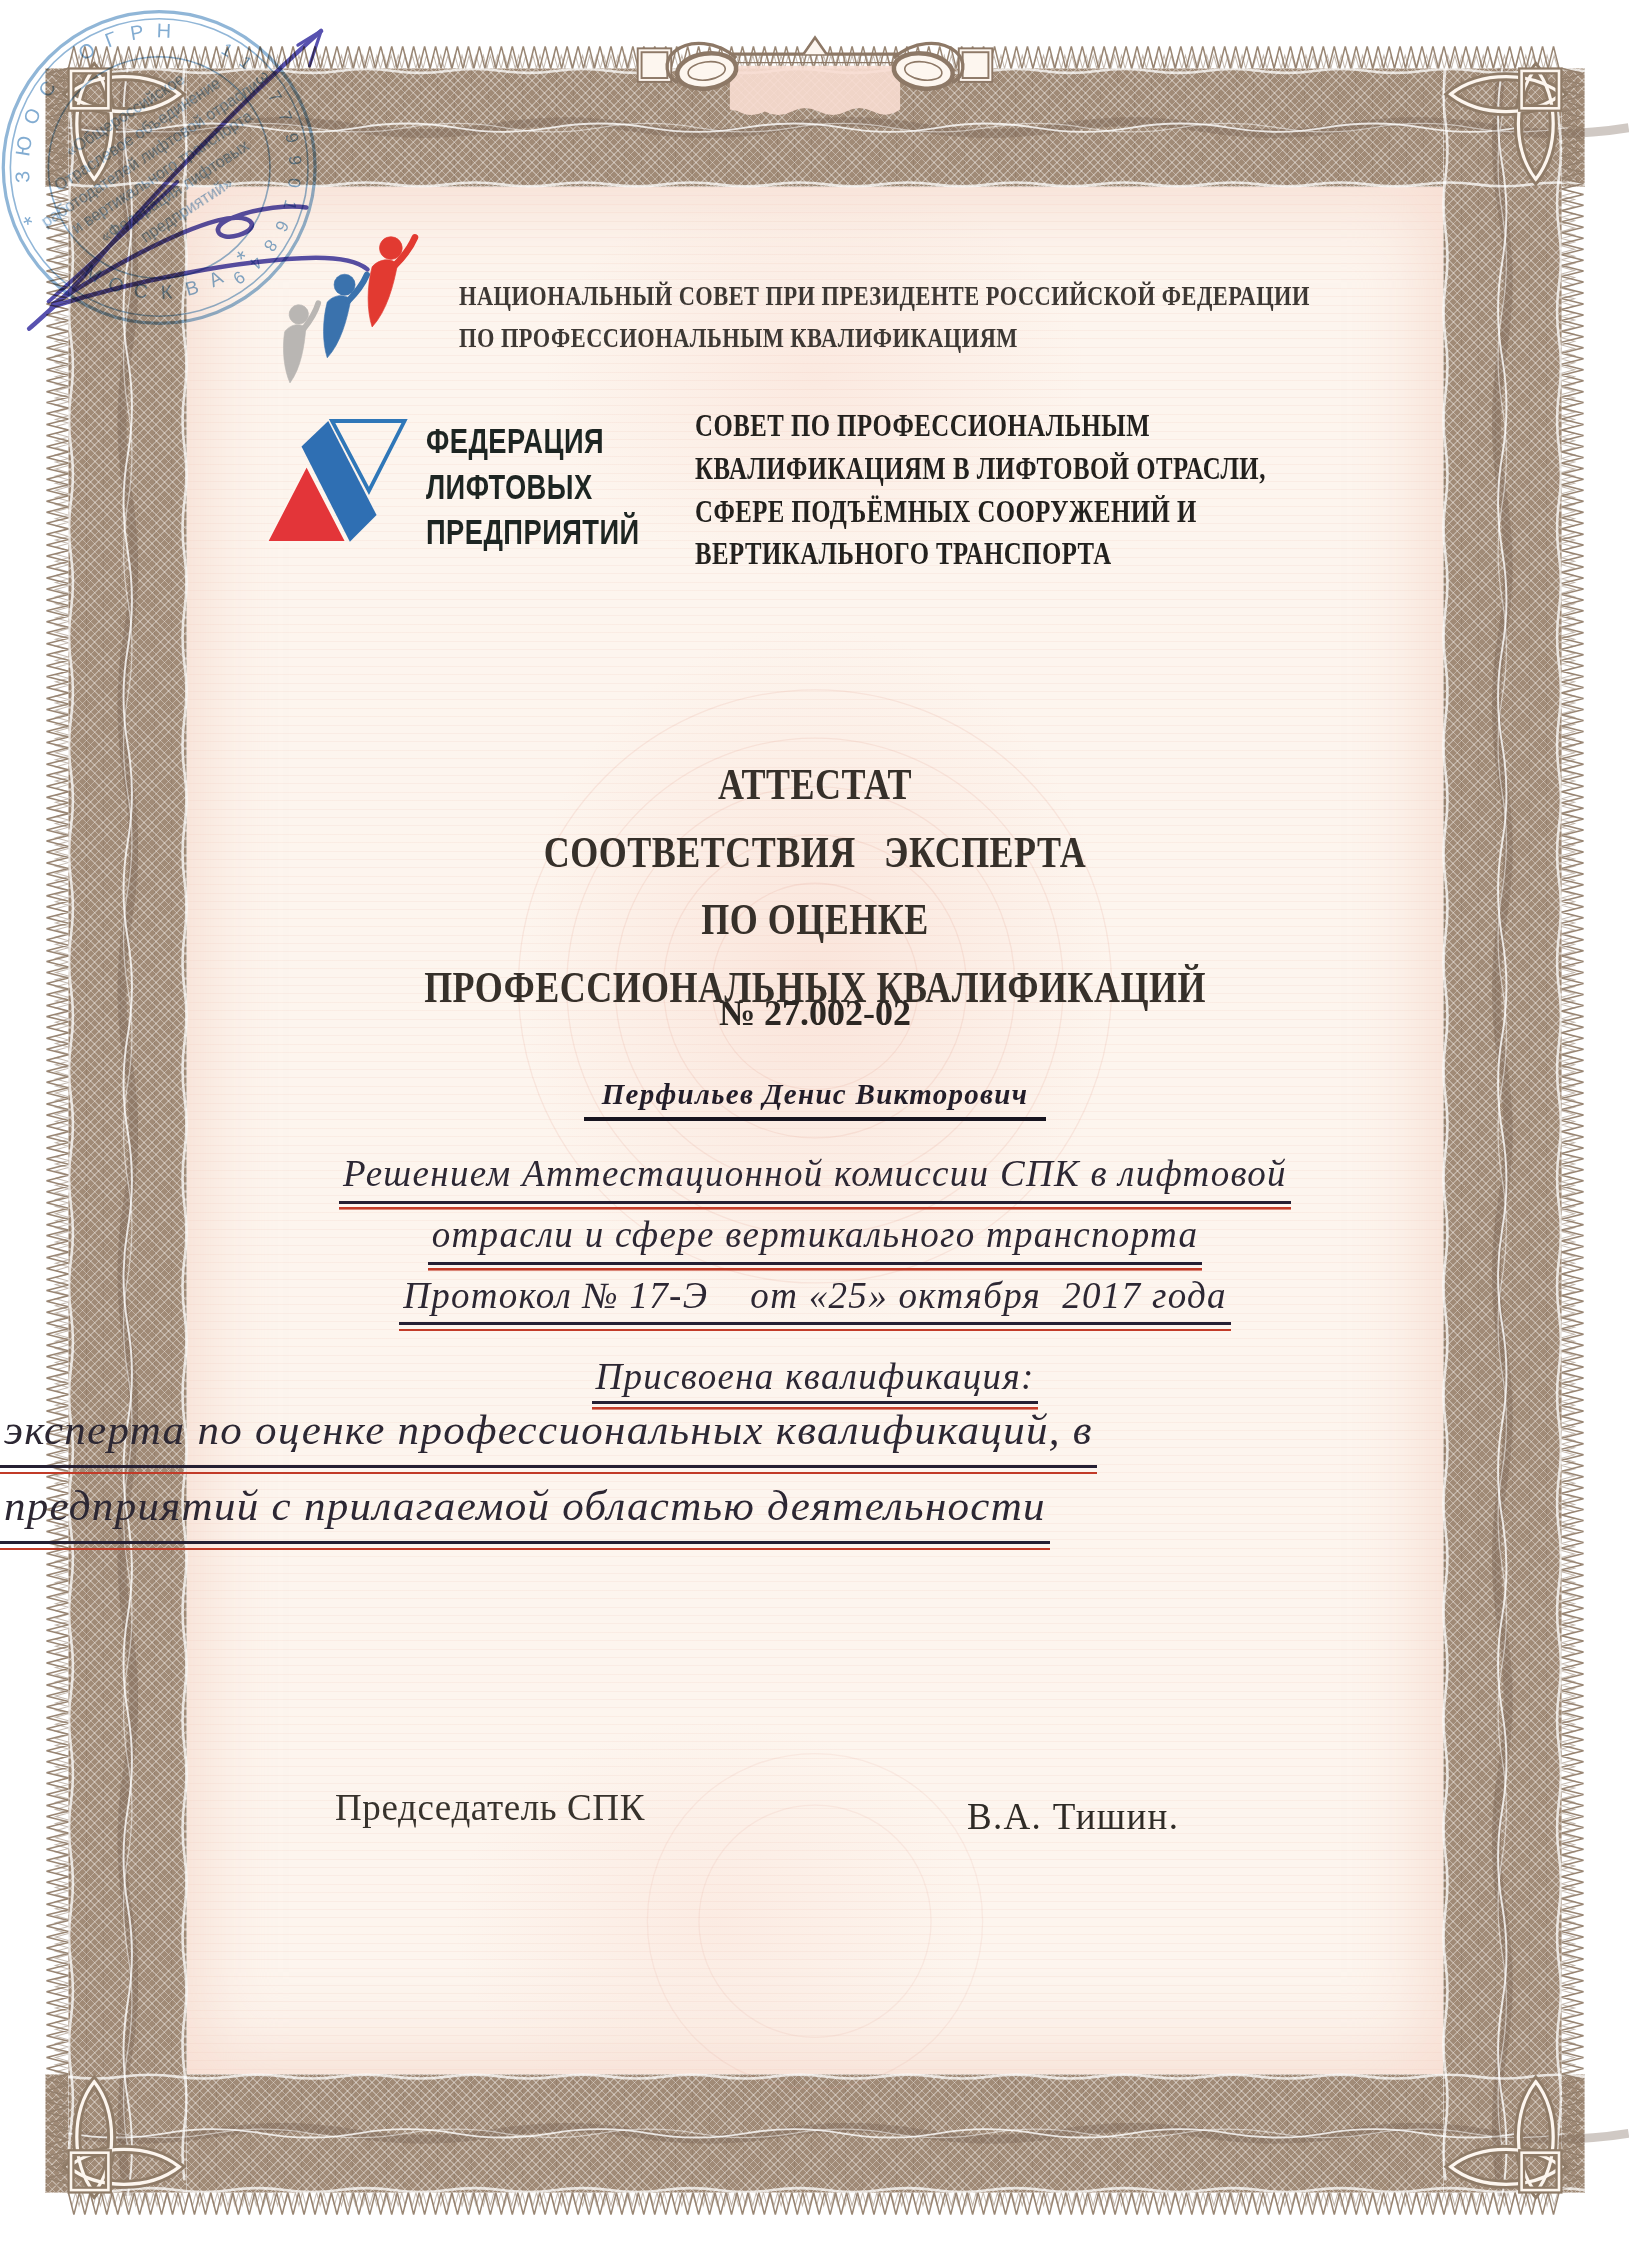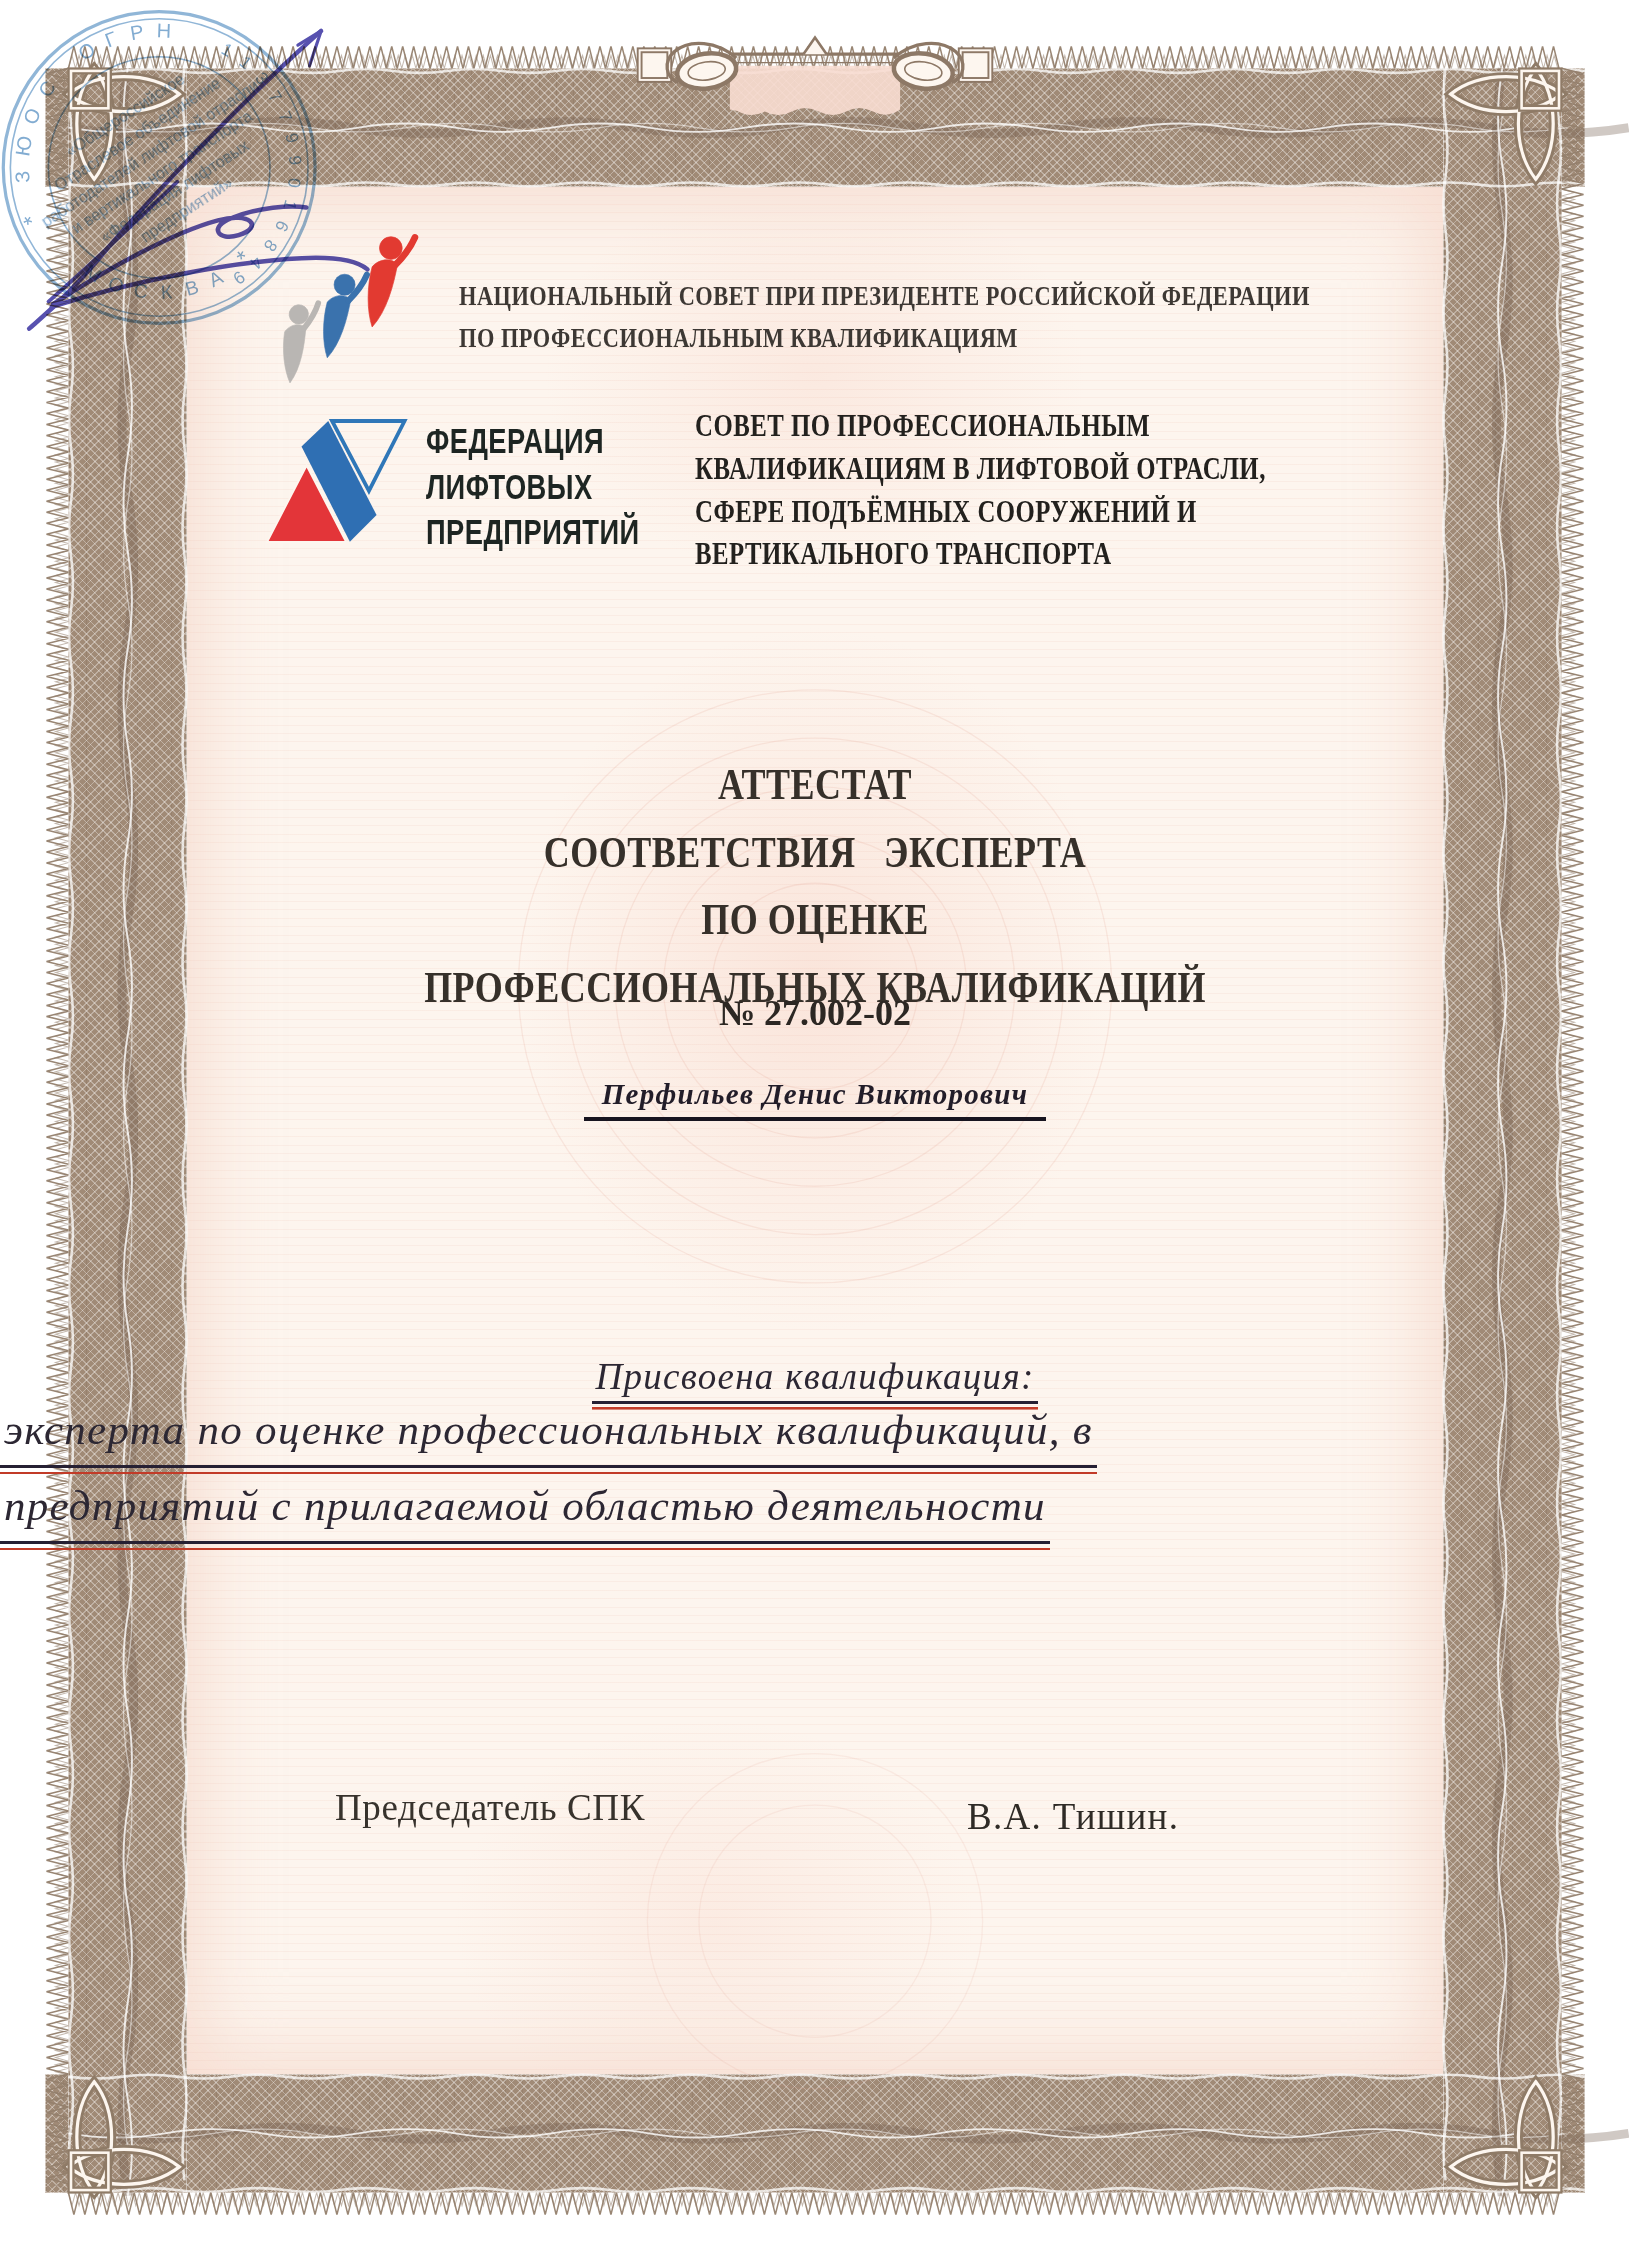--- a/index.html
+++ b/index.html
@@ -195,20 +195,25 @@
     <div>ПО ОЦЕНКЕ</div>
     <div>ПРОФЕССИОНАЛЬНЫХ КВАЛИФИКАЦИЙ</div>
   </div>
 
   <div class="abs number">№ 27.002-02</div>
 
   <div class="abs name">
     <span class="name-line">Перфильев Денис Викторович</span>
   </div>
 
+  <div class="abs decision">
+    <div><span class="uline">Решением Аттестационной комиссии СПК в лифтовой</span></div>
+    <div><span class="uline">отрасли и сфере вертикального транспорта</span></div>
+    <div><span class="uline">Протокол № 17-Э&nbsp;&nbsp;&nbsp; от «25» октября&nbsp; 2017 года</span></div>
+  </div>
 
   <div class="abs qual-label">
     <span class="uline">Присвоена квалификация:</span>
   </div>
 
   <div class="abs qual">
     <div><span class="uline">эксперта по оценке профессиональных квалификаций, в</span></div>
     <div><span class="uline">предприятий с прилагаемой областью деятельности</span></div>
   </div>
 

